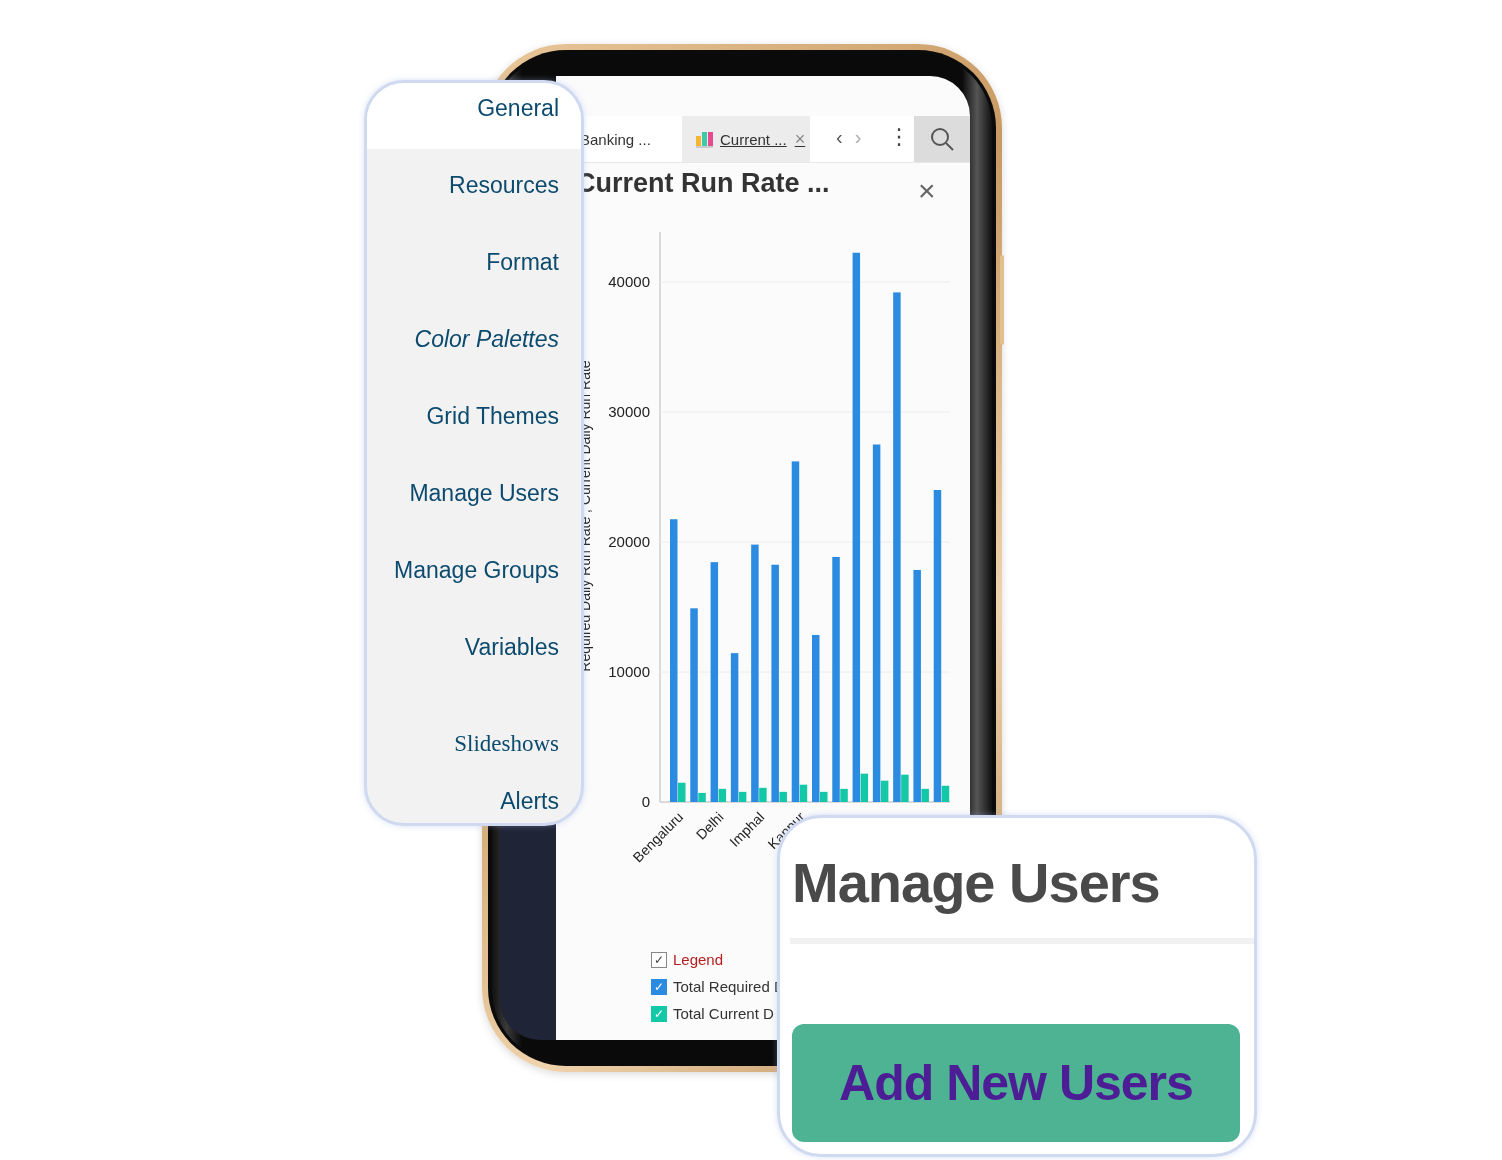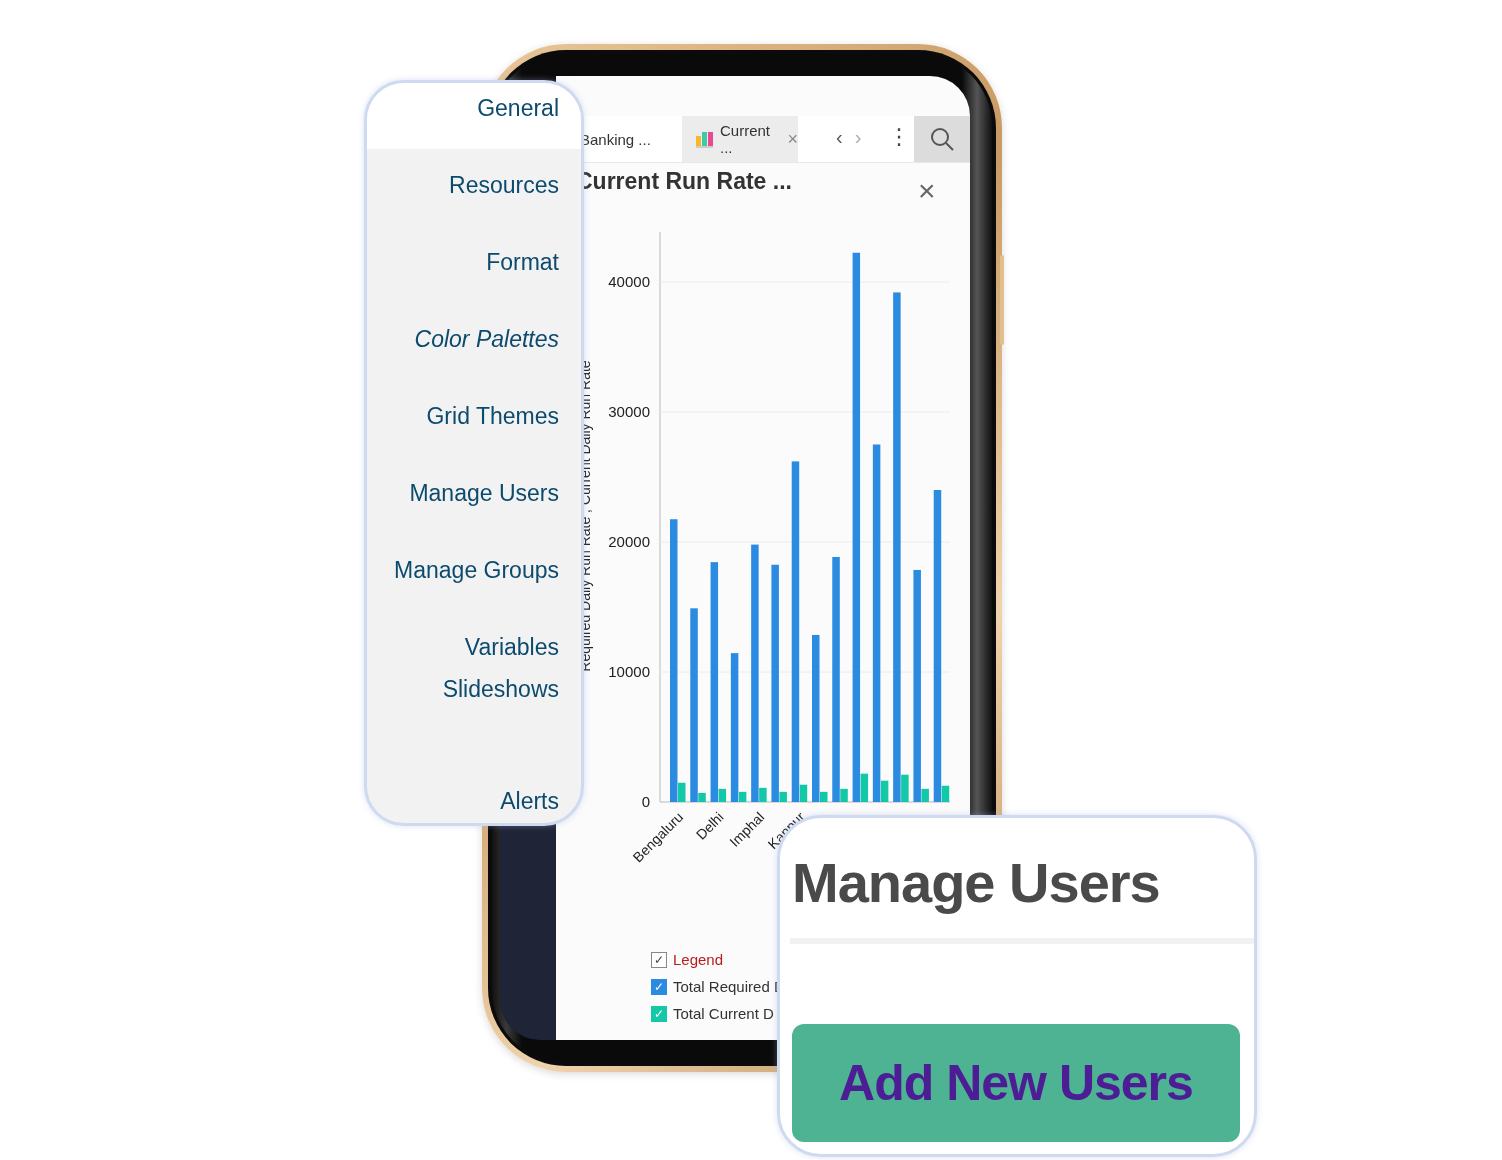--- a/index.html
+++ b/index.html
@@ -24,30 +24,30 @@
   .speaker { position:absolute; left:152px; top:8px; width:66px; height:8px; border-radius:4px; background:#222; border:1px solid #333; }
   .camera { position:absolute; left:236px; top:5px; width:10px; height:10px; border-radius:50%; background:#0e1b3a; box-shadow:inset 0 0 2px #4a7bd0; }
   .status-icons { position:absolute; right:30px; top:16px; display:flex; gap:8px; align-items:center; font-size:11px; }
   .volte { border:1px solid #fff; font-size:7px; line-height:7px; padding:1px; }
   .signal { width:0; height:0; border-left:16px solid transparent; border-bottom:14px solid #fff; position:relative; }
   .bolt { font-size:15px; }
 
   .tabbar { position:absolute; left:0; top:40px; width:414px; height:46px; background:#fff; border-bottom:1px solid #e8e8e8; }
   .tab { position:absolute; top:0; height:46px; display:flex; align-items:center; font-size:15px; color:#333; }
   .tab-banking { left:24px; }
-  .tab-current { left:126px; width:116px; background:#ececec; padding-left:14px; box-sizing:border-box; }
+  .tab-current { left:126px; width:128px; background:#ececec; padding-left:14px; box-sizing:border-box;text-decoration:underline; }
   .chart-tab-icon { display:inline-flex; align-items:flex-end; gap:1px; height:16px; margin-right:7px; border-bottom:2px solid #ccc; }
   .chart-tab-icon span { width:5px; display:block; }
   .tab-close { margin-left:8px; color:#888; font-size:18px; }
   .nav-arrows { position:absolute; left:280px; top:10px; font-size:20px; color:#555; display:flex; gap:12px; }
   .nav-arrows .fwd { color:#aaa; }
   .kebab { position:absolute; left:332px; top:8px; font-size:22px; color:#444; }
   .search-btn { position:absolute; right:0; top:0; width:56px; height:46px; background:#dcdcdc; display:flex; align-items:center; justify-content:center; }
 
-  .chart-title { position:absolute; left:20px; top:92px; font-size:23px; font-weight:bold; color:#333; }
+  .chart-title { position:absolute; left:20px; top:92px; font-size:27px; font-weight:bold; color:#333; }
   .chart-close { position:absolute; left:362px; top:98px; font-size:30px; color:#666; font-weight:200; }
 
   .chart-svg { position:absolute; left:0; top:140px; }
 
   .legend { position:absolute; left:95px; top:870px; font-size:15px; color:#333; }
   .legend-row { display:flex; align-items:center; height:27px; }
   .cb { width:16px; height:16px; margin-right:6px; display:flex; align-items:center; justify-content:center; font-size:12px; color:#fff; box-sizing:border-box; }
   .cb-legend { border:1px solid #888; color:#444; background:#fff; }
   .legend-title { color:#b91c1c; }
 
@@ -175,21 +175,21 @@
   <div class="general-bg"></div>
   <div id="settings-items">
       <div class="settings-item" style="top: 12px;">General</div>
       <div class="settings-item" style="top: 89px;">Resources</div>
       <div class="settings-item" style="top: 166px;">Format</div>
       <div class="settings-item" style="top: 243px; font-style: italic;">Color Palettes</div>
       <div class="settings-item" style="top: 320px;">Grid Themes</div>
       <div class="settings-item" style="top: 397px;">Manage Users</div>
       <div class="settings-item" style="top: 474px;">Manage Groups</div>
       <div class="settings-item" style="top: 551px;">Variables</div>
-      <div class="settings-item" style="top: 593px;">Slideshows</div>
+      <div class="settings-item" style="top: 648px; font-family: Liberation Serif, serif;">Slideshows</div>
       <div class="settings-item" style="top: 705px;">Alerts</div>
     </div>
 </div>
 
 <div class="users-card">
   <div class="users-title">Manage Users</div>
   <div class="users-divider"></div>
   <button class="add-users-btn">Add New Users</button>
 </div>
 

